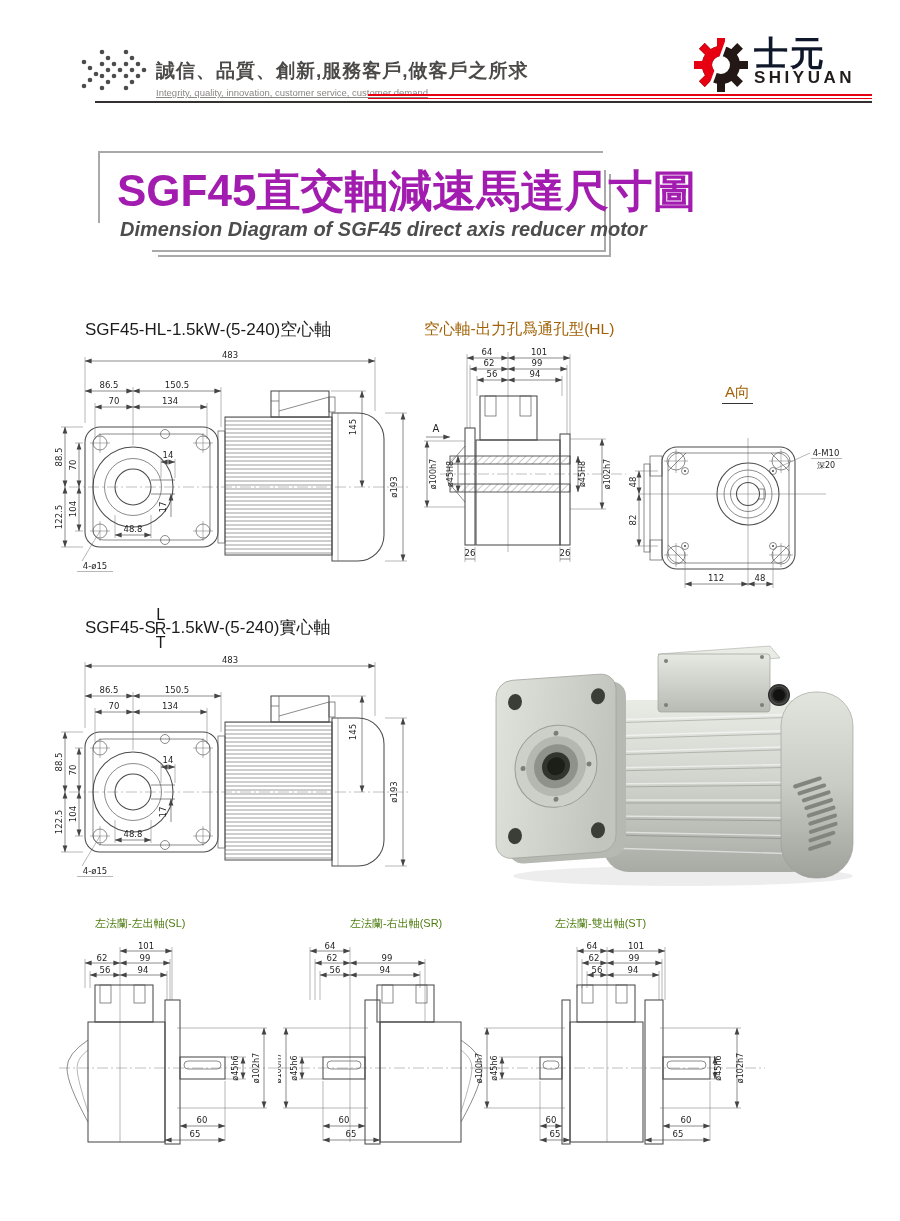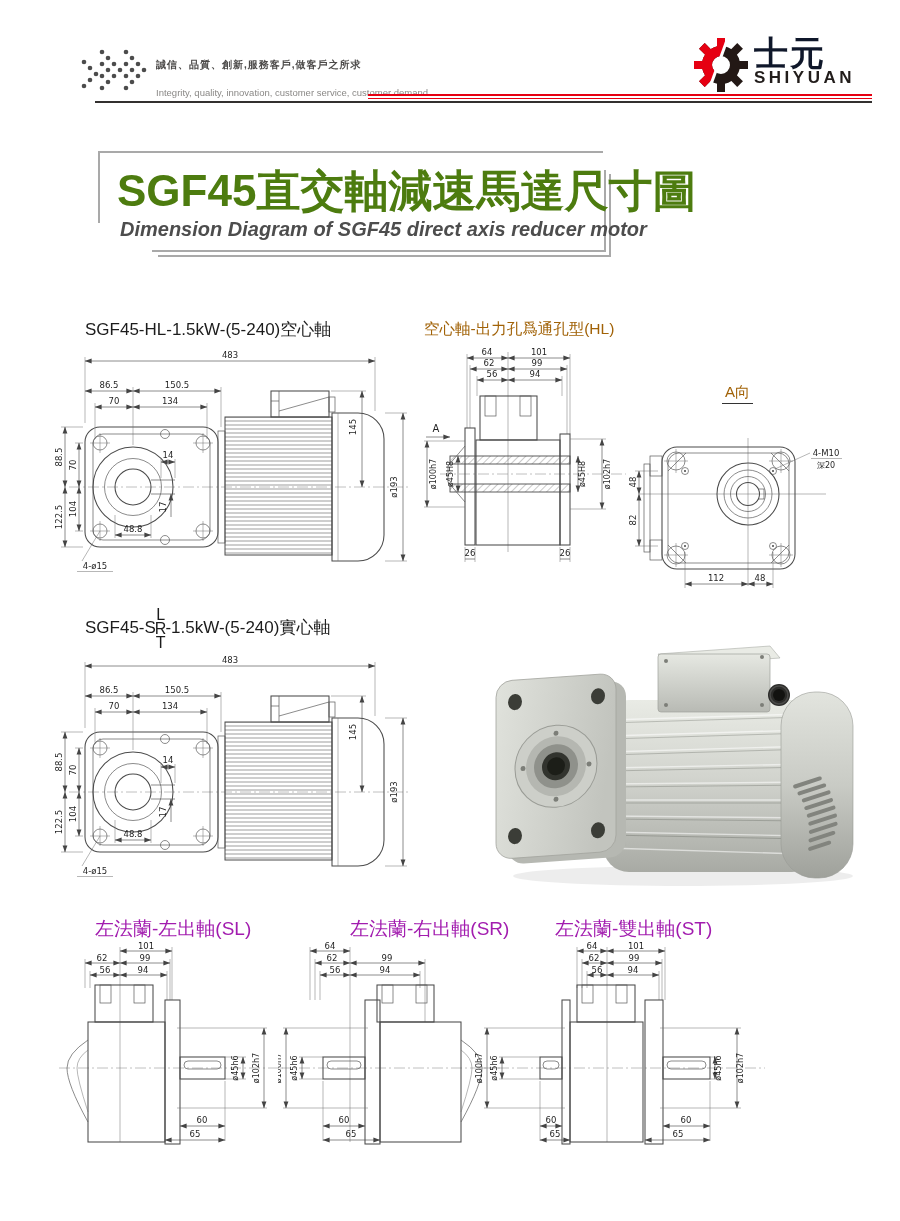--- a/index.html
+++ b/index.html
@@ -1,33 +1,33 @@
 <!DOCTYPE html>
 <html><head>
 <meta charset="utf-8">
 <style>
   html,body{margin:0;padding:0;}
   body{width:900px;height:1221px;position:relative;background:#ffffff;
        font-family:"Liberation Sans",sans-serif;overflow:hidden;}
   .abs{position:absolute;}
   
-  .slogan-zh{font-size:10px;color:#4c4a49;letter-spacing:1px;font-weight:600;}
-  .slogan-en{font-size:9.5px;color:#8a8886;margin-top:15px;}
+  .slogan-zh{font-size:19px;color:#4c4a49;letter-spacing:1px;font-weight:600;}
+  .slogan-en{font-size:9.5px;color:#8a8886;margin-top:3px;text-decoration:underline;}
   .logo-zh{font-size:34px;font-weight:900;color:#0f172a;line-height:34px;letter-spacing:2px;}
   .logo-en{font-size:17px;font-weight:800;color:#221d1b;letter-spacing:3.5px;line-height:16px;}
   .rule{position:absolute;}
   
-  .tb-title{font-size:44px;font-weight:900;color:#4d7c0f;letter-spacing:0px;
+  .tb-title{font-size:44px;font-weight:900;color:#a21caf;letter-spacing:0px;
             font-family:"Liberation Sans",sans-serif;white-space:nowrap;}
   .tb-sub{font-size:20px;font-weight:700;font-style:italic;color:#4d4d4d;white-space:nowrap;}
   .frame{position:absolute;background:#a9a9a9;}
   
   .sec-label{font-size:17px;color:#1c1c1c;white-space:nowrap;}
   .sub-label{font-size:15.5px;color:#a16207;white-space:nowrap;}
-  .bot-label{font-size:19px;color:#a21caf;white-space:nowrap;}
+  .bot-label{font-size:11px;color:#4d7c0f;white-space:nowrap;}
   .aview-title{font-size:15px;color:#a16207;border-bottom:1px solid #333;padding:0 3px 1px 3px;}
   .lrt{display:inline-flex;flex-direction:column;text-align:center;vertical-align:middle;
        line-height:14px;margin:0 -1px;}
   .lrt span{font-style:normal;font-size:16px;}
   
   svg text{font-family:"DejaVu Sans",sans-serif;}
   .dt{font-size:8.5px;fill:#1f1f1f;text-anchor:middle;}
   .dt8{font-size:8px;fill:#1f1f1f;text-anchor:middle;}
   .ln{fill:none;stroke:#4b4b4b;stroke-width:1.05;}
   .lt{fill:none;stroke:#5a5a5a;stroke-width:0.7;}

